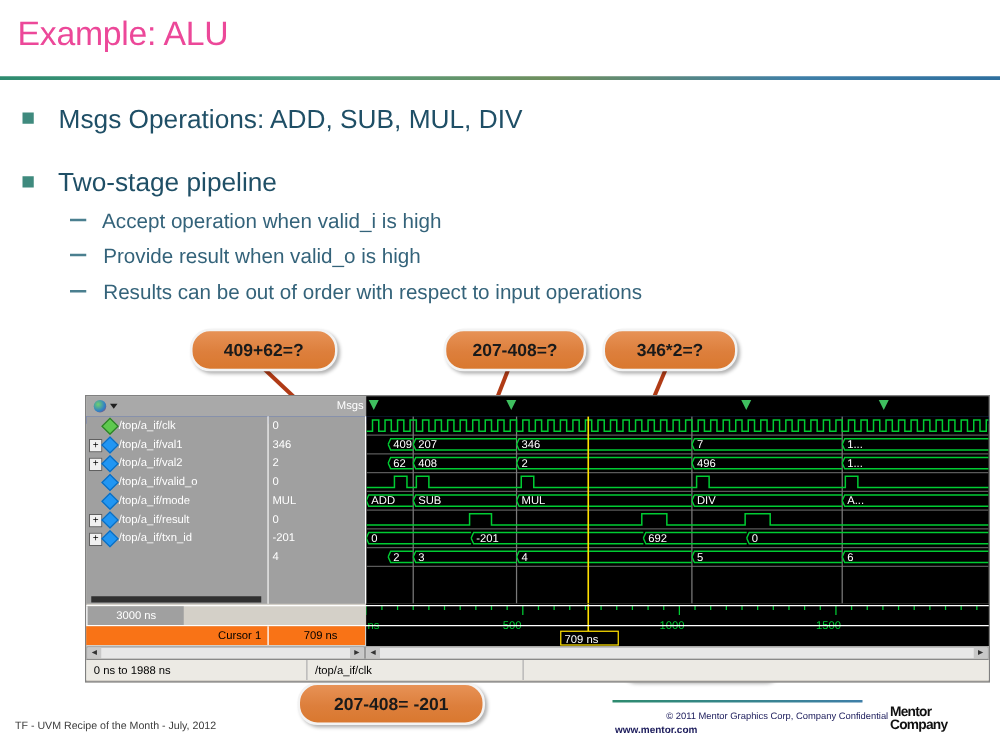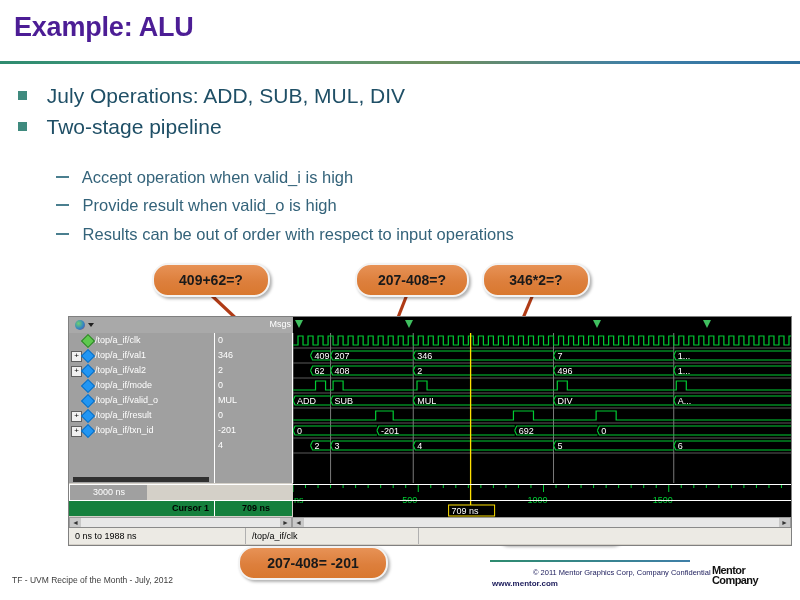--- a/index.html
+++ b/index.html
@@ -3,21 +3,21 @@
 <meta charset="utf-8">
 <style>
   html,body{margin:0;padding:0;}
   body{
     width:800px;height:600px;background:#ffffff;overflow:hidden;
     font-family:"Liberation Sans",sans-serif;position:relative;
   }
   
   #slide-title{
     position:absolute;left:14px;top:12px;
-    font-size:27px;font-weight:bold;color:#4c1d95;letter-spacing:-0.2px;
+    font-size:27px;font-weight:normal;color:#ec4899;letter-spacing:-0.2px;
   }
   #title-rule{
     position:absolute;left:0;top:61px;width:800px;height:3px;
     background:linear-gradient(to right,#2e8b6f 0%,#4f9f83 30%,#6f8f5e 55%,#3f7fa8 80%,#2e6f9e 100%);
   }
   
   .b1{position:absolute;font-size:21px;color:#1f4f66;white-space:nowrap;}
   .b1 .sq{
     display:inline-block;width:9px;height:9px;background:#3f8a7e;
     vertical-align:middle;margin-right:14px;margin-bottom:3px;
@@ -56,21 +56,21 @@
      transform:rotate(45deg);border:1px solid #0d6dbf;}
   .sig-row.clk .dia{background:#5ec94e;border-color:#2e7d28;}
   .val-row{height:15px;line-height:15px;color:#ffffff;padding-left:3px;font-size:9px;white-space:nowrap;}
   .msgs-hd{position:absolute;right:4px;top:2px;color:#ffffff;font-size:9px;}
   .wv-footer{position:absolute;left:0;top:167px;width:722px;height:40px;}
   .ft-row{height:15px;display:flex;border-top:1px solid #ffffff;}
   .ft-a{width:145px;background:#a0a0a0;color:#ffffff;text-align:right;padding-right:5px;
      line-height:15px;box-sizing:border-box;font-size:9px;}
   .ft-b{width:78px;background:#a0a0a0;color:#ffffff;text-align:right;padding-right:22px;
      line-height:15px;box-sizing:border-box;font-size:9px;border-left:1px solid #fff;}
-  .ft-white{background:#15803d;color:#000000;font-weight:bold;}
+  .ft-white{background:#f97316;color:#000000;}
   .scroll-row{height:11px;display:flex;}
   .scroll-a{width:223px;background:#e8e8e8;border:1px solid #9a9a9a;box-sizing:border-box;position:relative;}
   .scroll-b{flex:1;background:#e8e8e8;border:1px solid #9a9a9a;box-sizing:border-box;position:relative;}
   .sb-arrow{position:absolute;top:0;width:11px;height:9px;background:#c8c8c8;color:#333;
      font-size:7px;line-height:9px;text-align:center;}
   .status-row{position:absolute;left:0;top:210px;width:722px;height:16px;background:#eceae4;
      border-top:1px solid #8a8a8a;display:flex;font-size:9px;color:#000;}
   .status-cell{padding:2px 6px;border-right:1px solid #b0b0b0;line-height:12px;}
   
   #foot-left{position:absolute;left:12px;top:575px;font-size:8.5px;color:#3c3c3c;}
@@ -82,23 +82,23 @@
      line-height:9.5px;letter-spacing:-0.6px;text-align:left;}
 </style>
 </head>
 <body>
 
 <div id="slide-title">Example: ALU</div>
 <div id="title-rule"></div>
 
 <div class="b1" style="left:18px;top:84px;">
   <span class="sq"></span>
-  <span>July Operations: ADD, SUB, MUL, DIV</span>
-</div>
-<div class="b1" style="left:18px;top:115px;">
+  <span>Msgs Operations: ADD, SUB, MUL, DIV</span>
+</div>
+<div class="b1" style="left:18px;top:135px;">
   <span class="sq"></span>
   <span>Two-stage pipeline</span>
 </div>
 <div class="b2" style="left:56px;top:168px;">
   <span class="dash"></span>
   <span>Accept operation when valid_i is high</span>
 </div>
 <div class="b2" style="left:56px;top:196px;">
   <span class="dash"></span>
   <span>Provide result when valid_o is high</span>
@@ -167,25 +167,25 @@
         <span class="dia"></span>
         <span>/top/a_if/val1</span>
       </div>
       <div class="sig-row">
         <span class="exp">+</span>
         <span class="dia"></span>
         <span>/top/a_if/val2</span>
       </div>
       <div class="sig-row">
         <span class="dia"></span>
+        <span>/top/a_if/valid_o</span>
+      </div>
+      <div class="sig-row">
+        <span class="dia"></span>
         <span>/top/a_if/mode</span>
-      </div>
-      <div class="sig-row">
-        <span class="dia"></span>
-        <span>/top/a_if/valid_o</span>
       </div>
       <div class="sig-row">
         <span class="exp">+</span>
         <span class="dia"></span>
         <span>/top/a_if/result</span>
       </div>
       <div class="sig-row">
         <span class="exp">+</span>
         <span class="dia"></span>
         <span>/top/a_if/txn_id</span>

